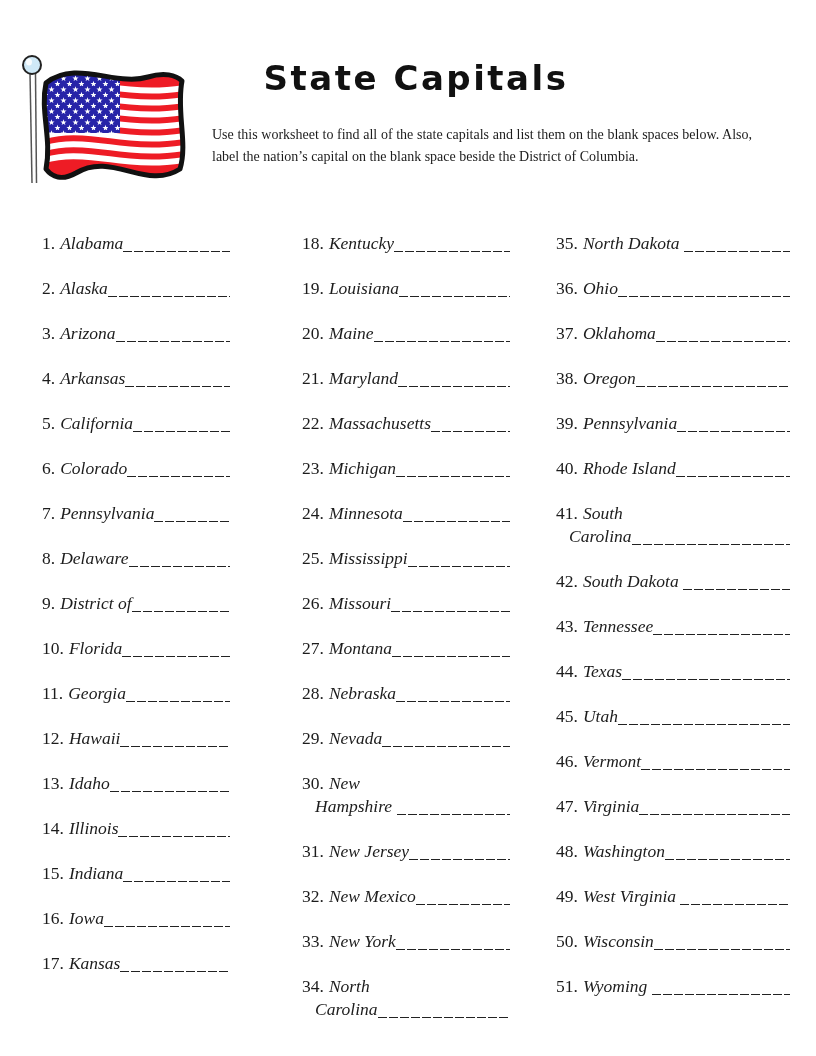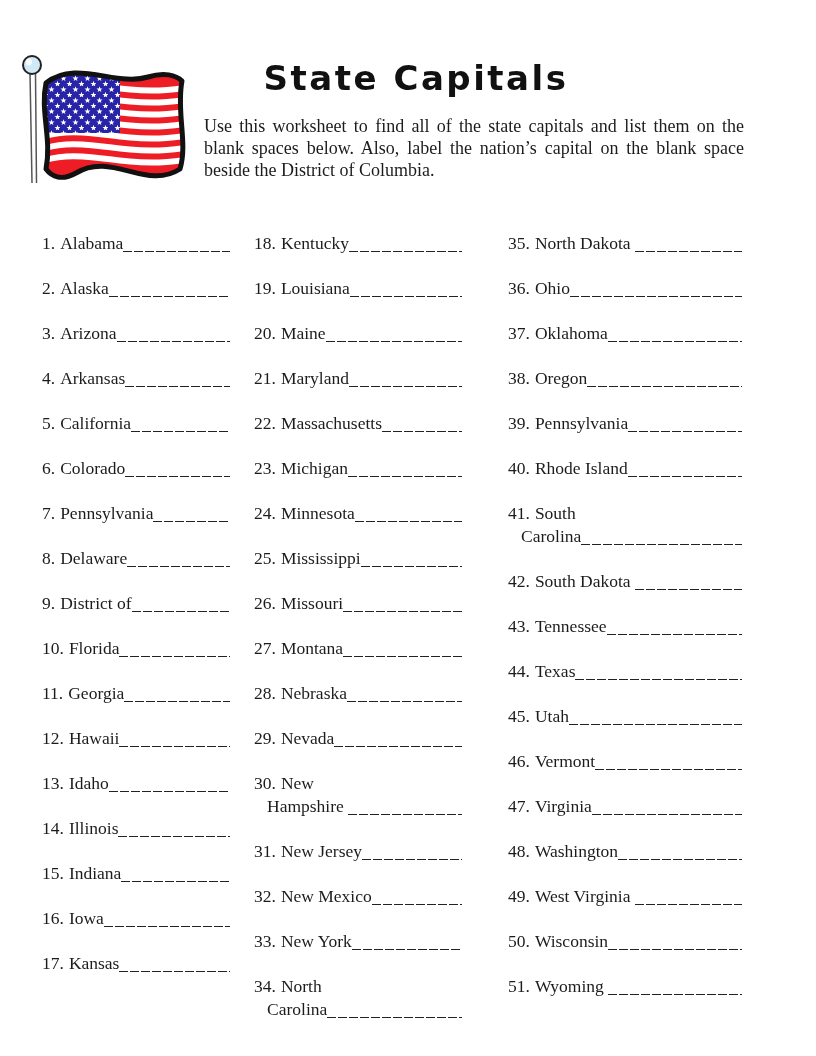--- a/index.html
+++ b/index.html
@@ -31,37 +31,37 @@
   
   .title{
     position:absolute; top:58px; left:8px; width:816px;
     text-align:center; margin:0;
     font-family:"DejaVu Sans", sans-serif;
     font-weight:700; font-size:34px; letter-spacing:2.5px; color:#111;
   }
   
   .instructions{
     position:absolute; top:116px; left:204px; width:540px;
-    margin:0; font-size:18px; line-height:21.8px;
+    margin:8px; font-size:14px; line-height:21.8px;
     text-align:justify;
   }
   
   .columns{
     position:absolute; left:42px; top:232px;
     display:flex; font-size:17.5px; line-height:23px;
   }
   .col{flex:none;}
   .col:nth-child(1){width:188px;}
-  .col:nth-child(2){width:208px; margin-left:24px;}
+  .col:nth-child(2){width:208px; margin-left:72px;}
   .col:nth-child(3){width:234px; margin-left:46px;text-align:center;}
   .item{margin-bottom:22px;}
   .line{display:flex;}
   .line.cont{padding-left:13px;}
   .num{white-space:nowrap; margin-right:5px;}
-  .txt{white-space:pre;}
+  .txt{white-space:pre;font-style:italic;}
   .ansblank{flex:1; position:relative;}
   .ansblank::after{
     content:""; position:absolute; left:0; right:0; bottom:3px; height:1.4px;
     background:repeating-linear-gradient(90deg,#222 0,#222 9px,rgba(0,0,0,0) 9px,rgba(0,0,0,0) 11px);
   }
 </style>
 </head>
 <body>
 
 <div class="page">

